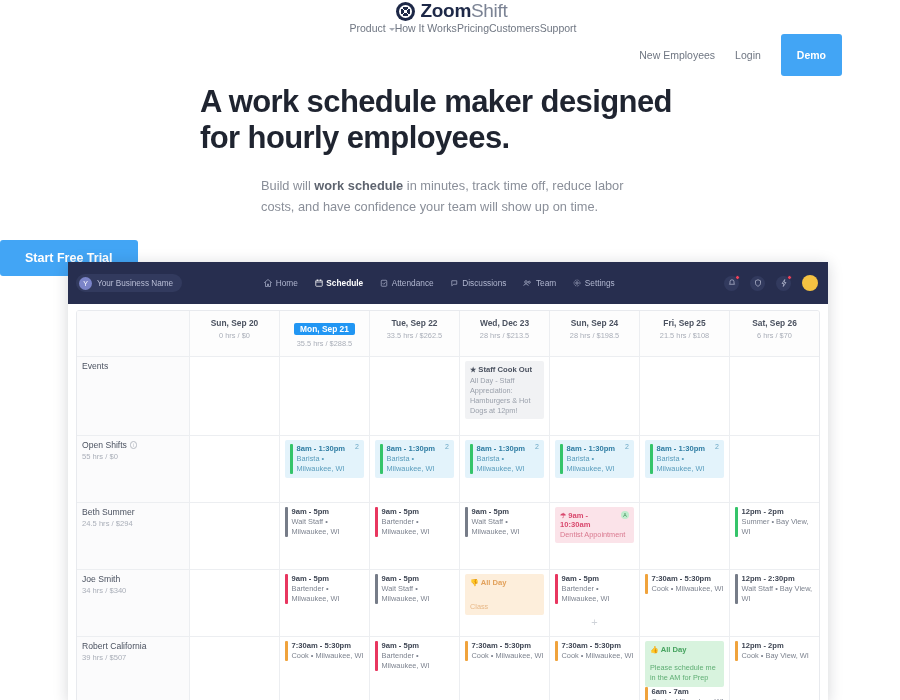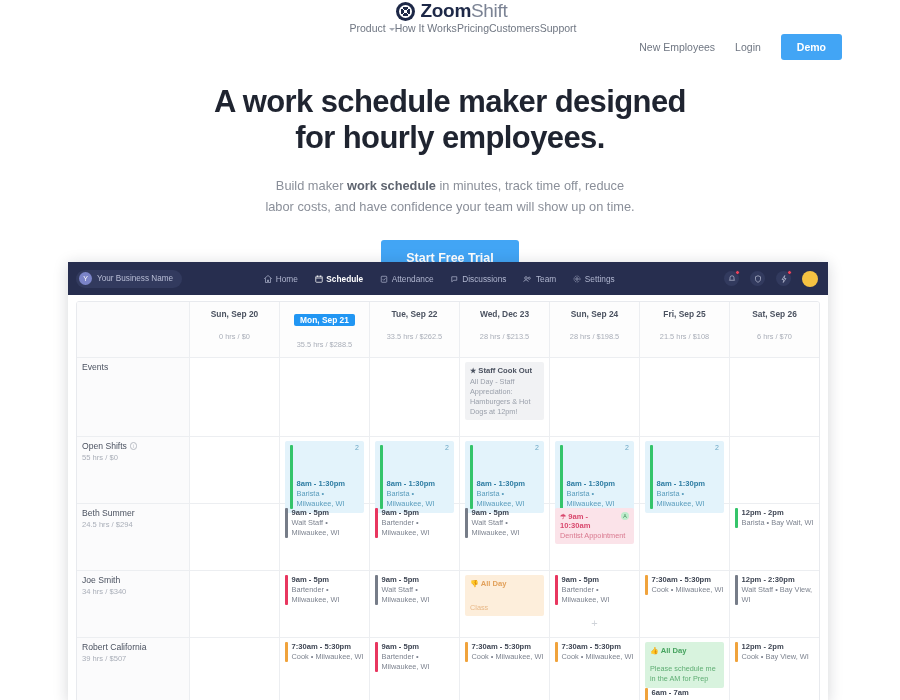--- a/index.html
+++ b/index.html
@@ -59,26 +59,26 @@
     display: inline-block;
     margin-top: 2px;
   }
   .nav-right {
     margin-left: auto;
     display: flex; align-items: center; gap: 20px;
   }
   .btn-demo {
     background: #42a5f5; color: #fff;
     font-size: 10.5px; font-weight: bold;
-    padding: 7px 16px; border-radius: 3px;
+    padding: 15px 16px; border-radius: 3px;
     cursor: pointer;
   }
 
   
-  .hero { text-align: center; padding-top: 48px; }
+  .hero { text-align: left; padding-top: 48px; }
   .hero h1 {
     font-size: 31px; line-height: 1.15; color: #1f2430;
     font-weight: bold; letter-spacing: -0.6px;
     max-width: 500px; margin: 0 auto;
   }
   .hero p {
     margin: 20px auto 0; max-width: 378px;
     font-size: 12.8px; line-height: 1.65; color: #8a8f99;
   }
   .hero p b { color: #5e646f; font-weight: bold; }
@@ -93,21 +93,21 @@
 
   
   .app-shot {
     position: absolute; left: 68px; top: 262px;
     width: 760px; height: 440px;
     background: #fff;
     box-shadow: 0 2px 14px rgba(20,25,45,0.18);
     overflow: hidden;
   }
   .app-nav {
-    height: 33px; background: #272e4f;
+    height: 42px; background: #272e4f;
     display: flex; align-items: center;
     padding: 0 10px 0 8px;
     color: #c6cade;
   }
   .biz-pill {
     display: flex; align-items: center; gap: 5px;
     background: #323a5e; border-radius: 11px;
     padding: 2.5px 9px 2.5px 3px;
   }
   .biz-avatar {
@@ -154,21 +154,21 @@
   .ccell.first { border-left: none; flex: 0 0 112px; background: #fbfbfc; }
 
   .hdr-row { background: #fdfdfd; }
   .hdr-row .ccell { text-align: center; padding: 7px 4px 8px; }
   .hdr-date { font-size: 8.4px; font-weight: bold; color: #4b5260; }
   .hdr-date.sel {
     background: #2196f3; color: #fff;
     border-radius: 2px; display: inline-block;
     padding: 1px 6px;
   }
-  .hdr-sub { font-size: 7.4px; color: #a9aeb8; margin-top: 13px; }
+  .hdr-sub { font-size: 7.4px; color: #a9aeb8; margin-top: 3px; }
 
   .row-label { font-size: 8.6px; color: #4b5260; }
   .row-sub { font-size: 7.6px; color: #a9aeb8; margin-top: 2px; }
   .info-i {
     display: inline-flex; align-items: center; justify-content: center;
     width: 7.5px; height: 7.5px; border-radius: 50%;
     border: 0.8px solid #b6bac2; color: #b6bac2;
     font-size: 5.5px; margin-left: 3px; vertical-align: 1px;
   }
 
@@ -189,21 +189,21 @@
     padding: 4px 5px;
   }
   .ev-title { font-size: 7.7px; font-weight: bold; color: #4b5260; }
   .ev-desc { font-size: 7.3px; color: #9aa0ab; line-height: 1.35; margin-top: 2px; }
 
   .card-open {
     background: #e3f3fb; border-radius: 2px;
     padding: 4px 5px; display: flex; gap: 4px;
     position: relative;
   }
-  .card-open .ct-time { color: #2f7da3; margin-top: 34px; }
+  .card-open .ct-time { color: #2f7da3; }
   .card-open .ct-desc { color: #5a9dbd; }
   .open-count {
     position: absolute; right: 5px; top: 3px;
     font-size: 7px; color: #6ba7c4;
   }
 
   .card-timeoff {
     background: #fbe3e9; border-radius: 2px;
     padding: 4px 5px;
   }
@@ -263,21 +263,21 @@
     <div class="nav-link">Login</div>
     <div class="btn-demo">Demo</div>
   </div>
 </div>
 
 <div class="hero">
   <h1>
     <span>A work schedule maker designed for</span>
     <span>hourly employees.</span>
   </h1>
-  <p><span>Build maker </span><b>work schedule</b><span> in minutes, track time off, reduce labor costs, and have confidence your team will show up on time.</span></p>
+  <p><span>Build will </span><b>work schedule</b><span> in minutes, track time off, reduce labor costs, and have confidence your team will show up on time.</span></p>
   <div class="cta-wrap">
     <span class="btn-cta">Start Free Trial</span>
   </div>
 </div>
 
 <div class="app-shot">
 
   <div class="app-nav">
     <div class="biz-pill">
       <span class="biz-avatar">Y</span>
@@ -507,21 +507,21 @@
             </div>
             <div class="to-desc">Dentist Appointment</div>
           </div>
         </div>
         <div class="ccell"></div>
         <div class="ccell">
           <div class="card">
             <span class="cbar" style="background:#35c46a"></span>
             <span class="ctxt">
               <span class="ct-time" style="display:block">12pm - 2pm</span>
-              <span class="ct-desc" style="display:block">Barista • Bay Wait, WI</span>
+              <span class="ct-desc" style="display:block">Summer • Bay View, WI</span>
             </span>
           </div>
         </div>
       </div>
 
       <div class="crow r-emp">
         <div class="ccell first">
           <div class="row-label">Joe Smith</div>
           <div class="row-sub">34 hrs / $340</div>
         </div>

